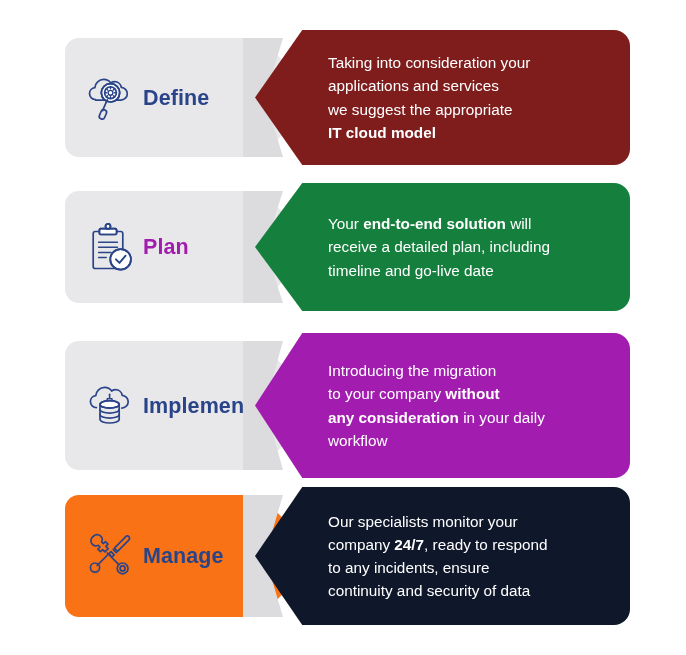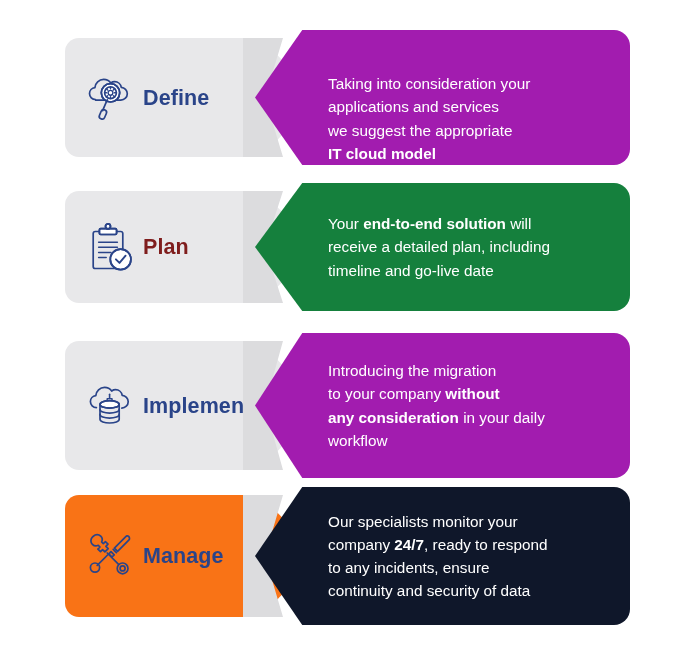--- a/index.html
+++ b/index.html
@@ -144,21 +144,21 @@
                      M23.3 17.6l1.35 1.35M30.35 24.65l1.35 1.35
                      M31.7 17.6l-1.35 1.35M24.65 24.65l-1.35 1.35"></path>
           </g>
           <path d="M24.2 28.9L19.6 39.6"></path>
           <rect x="17.1" y="38.6" width="5.6" height="9.6" rx="2.6" transform="rotate(23 19.9 43.4)"></rect>
         </svg>
       </span>
       <span class="step-label" style="color: rgb(42, 68, 137);">Define</span>
     </div>
     <div class="notch-shadow"></div>
-    <div class="desc-panel" style="background:#a21caf;align-items:flex-end;">
+    <div class="desc-panel" style="background:#7f1d1d;">
       <div class="desc-text">
           <div>Taking into consideration your</div>
           <div>applications and services</div>
           <div>we suggest the appropriate</div>
           <div><b>IT cloud model</b></div>
         </div>
     </div>
   </div>
 
   <div class="step-row r1">
@@ -170,21 +170,21 @@
           <rect x="14.4" y="8.6" width="17.2" height="5.9" rx="1.3" fill="#ffffff"></rect>
           <rect x="14.4" y="8.6" width="17.2" height="5.9" rx="1.3"></rect>
           <circle cx="23" cy="6.3" r="2.5" fill="#ffffff"></circle>
           <circle cx="23" cy="6.3" r="2.5"></circle>
           <path d="M13.6 22.2h18.8M13.6 27.3h18.8M13.6 32.4h12.4M13.6 37.5h7.6" stroke-width="1.5"></path>
           <circle cx="35.6" cy="39.4" r="10.3" fill="#ffffff"></circle>
           <circle cx="35.6" cy="39.4" r="10.3"></circle>
           <path d="M30.9 39.3l3.6 3.6 6.1-7.2" stroke-width="1.9"></path>
         </svg>
       </span>
-      <span class="step-label" style="color: #7f1d1d;">Plan</span>
+      <span class="step-label" style="color: #a21caf;">Plan</span>
     </div>
     <div class="notch-shadow"></div>
     <div class="desc-panel" style="background:#15803d;">
       <div class="desc-text">
           <div>Your <b>end-to-end solution</b> will</div>
           <div>receive a detailed plan, including</div>
           <div>timeline and go-live date</div>
         </div>
     </div>
   </div>

